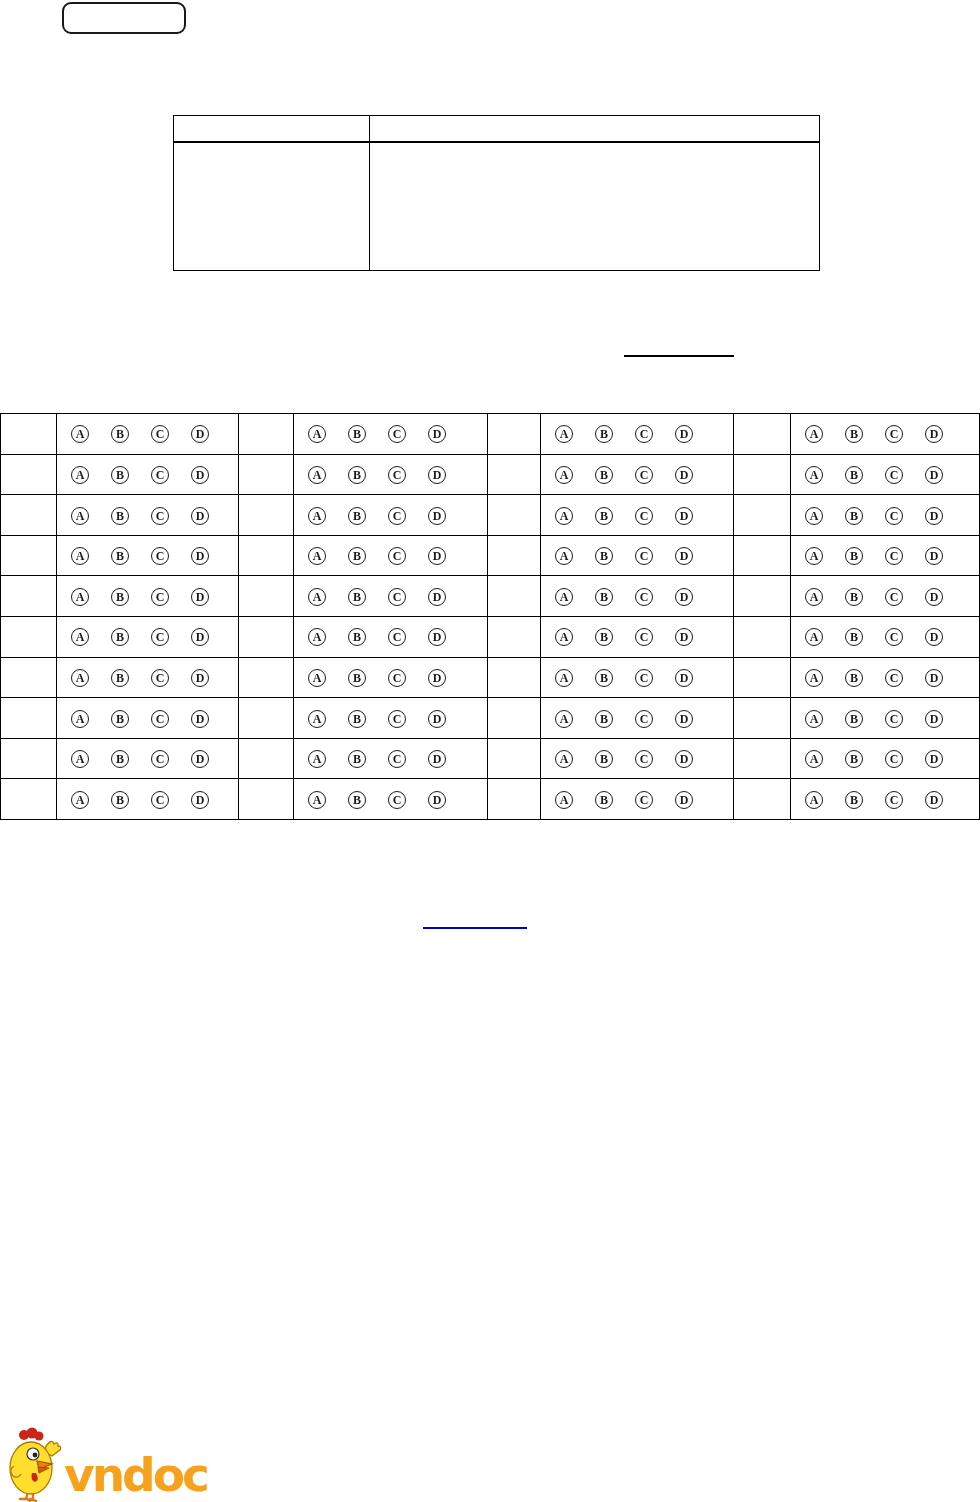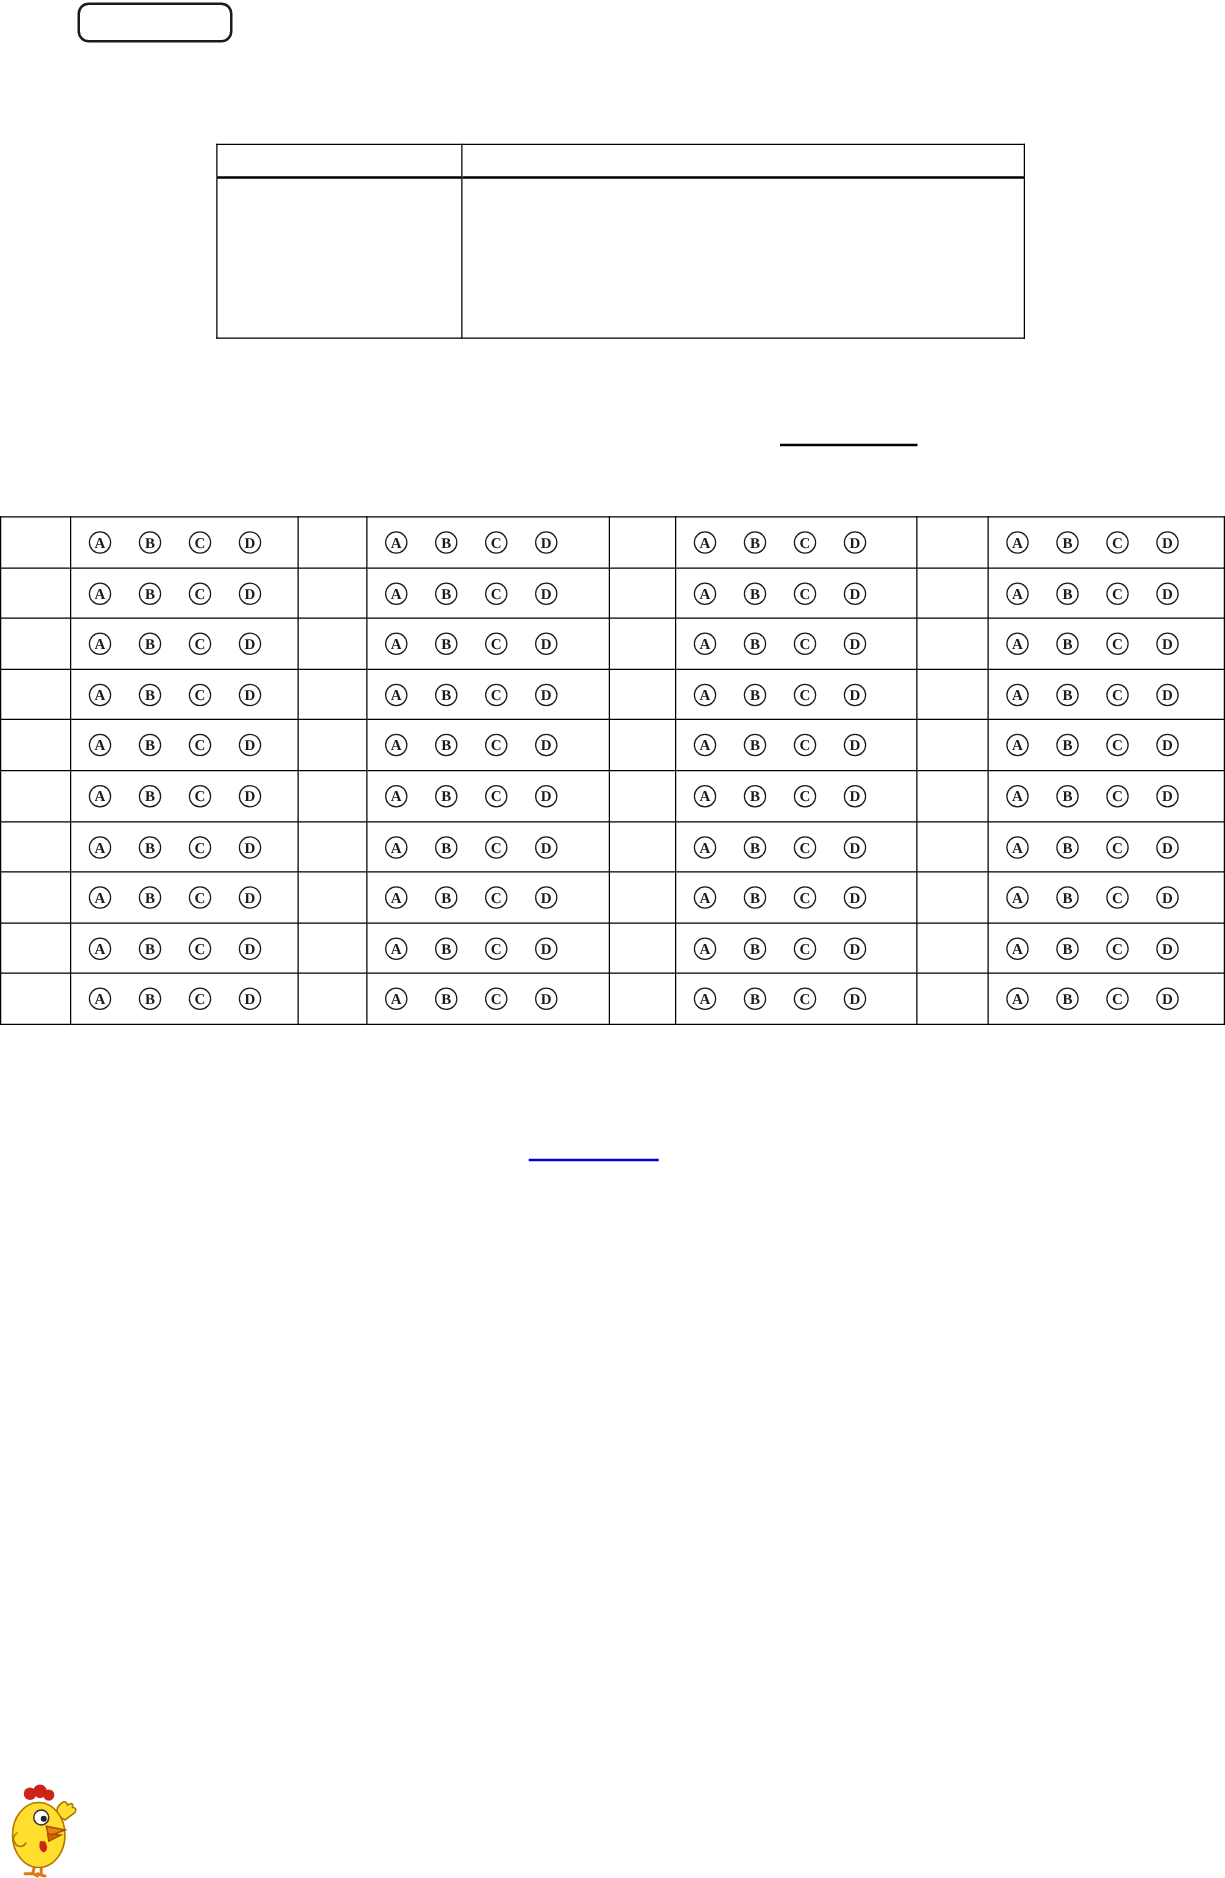--- a/index.html
+++ b/index.html
@@ -595,13 +595,14 @@
     <circle cx="27" cy="28" r="6" fill="#ffffff" stroke="#333" stroke-width="1.2"></circle>
     <circle cx="29" cy="29" r="2.4" fill="#222"></circle>
 
     <path d="M31 35 L46 38 L33 43 Z" fill="#f08010" stroke="#a34e00" stroke-width="1.2"></path>
     <path d="M32 41 L43 42 L33 47 Z" fill="#d65c00" stroke="#a34e00" stroke-width="1"></path>
 
     <path d="M30 47 q4 7 -1 9 q-5 -2 -3 -9 z" fill="#cc2418"></path>
 
     <path d="M8 40 q-6 4 -1 10 q5 3 8 -2" fill="#ffde2e" stroke="#b07800" stroke-width="1.2"></path>
   </svg>
+  <span class="brand">vndoc</span>
 </div>
 
 </body></html>

